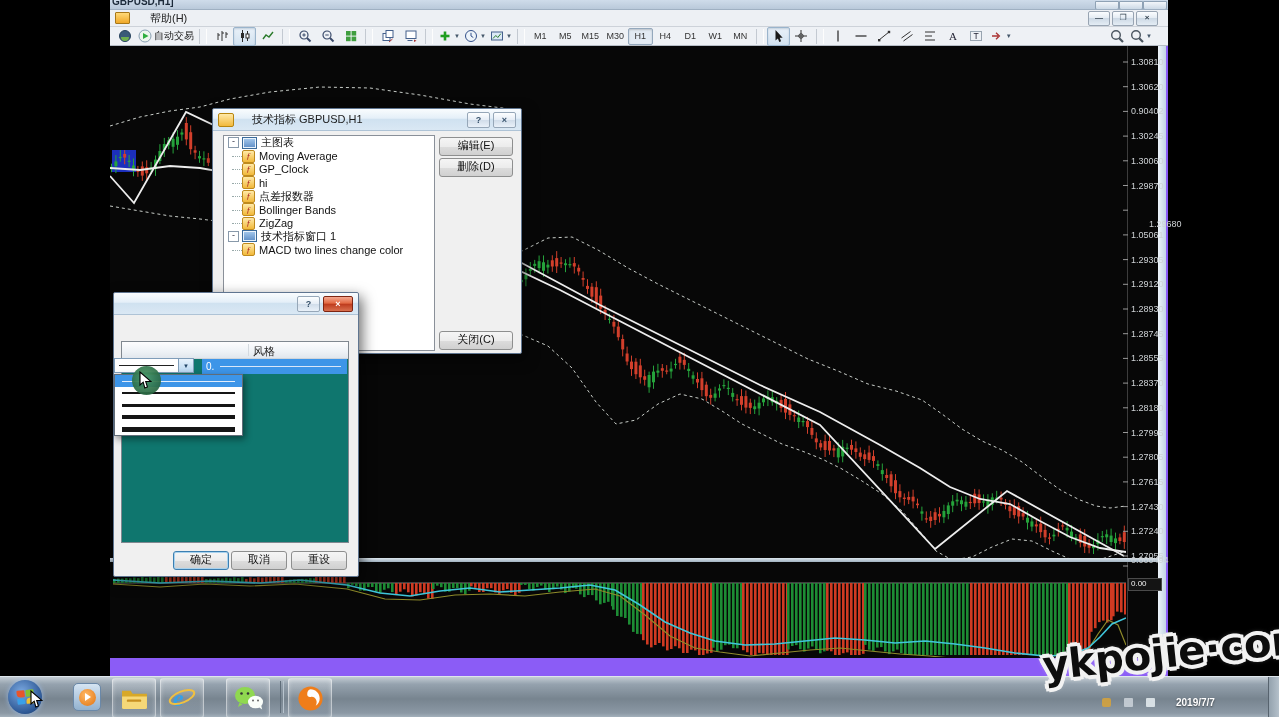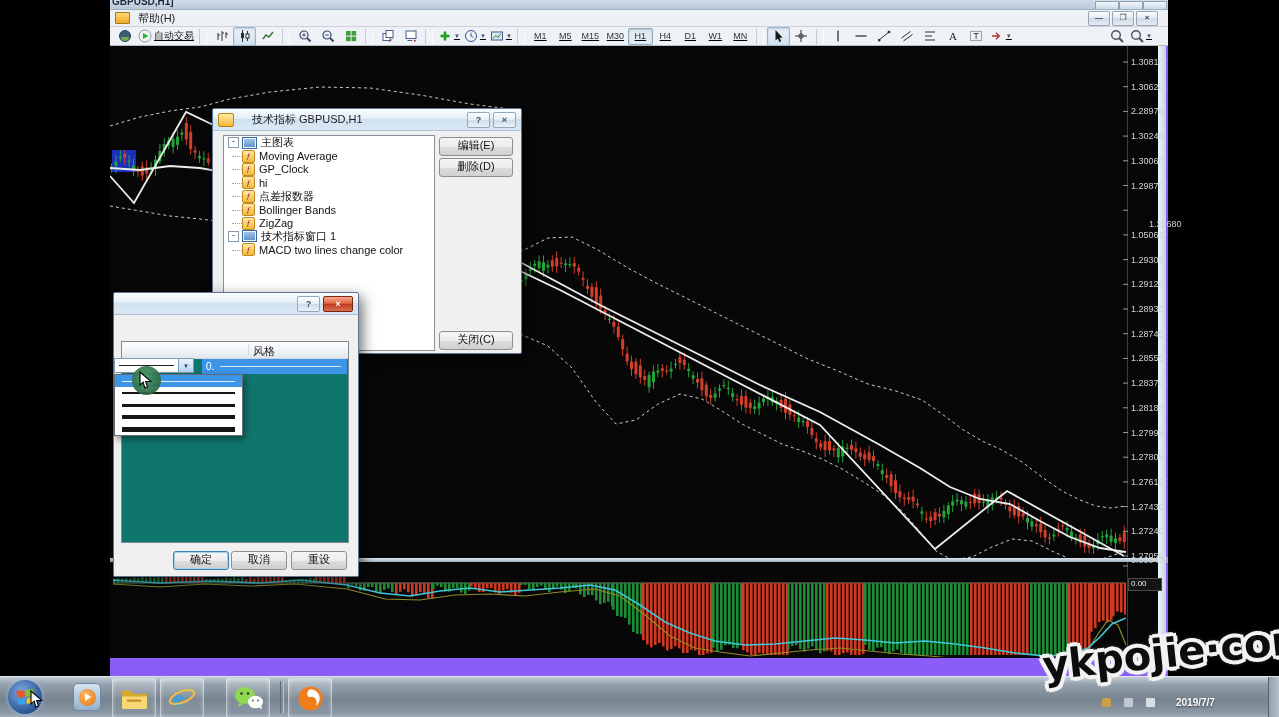--- a/index.html
+++ b/index.html
@@ -5,26 +5,26 @@
   html,body{margin:0;padding:0;background:#000;width:1279px;height:717px;overflow:hidden;
     font-family:"Liberation Sans","DejaVu Sans",sans-serif;}
   #screen{position:relative;width:1279px;height:717px;background:#000;}
 
   
   #app{position:absolute;left:110px;top:0;width:1058px;height:676px;background:#8b5cf6;}
   #titlebar{position:absolute;left:0;top:0;width:100%;height:9px;background:linear-gradient(#cfdcea,#b9c9da);overflow:hidden;border-bottom:1px solid #9fb0c2;}
   #titlebar .ttext{font-size:10px;color:#1d2b3a;margin:-4px 0 0 2px;font-weight:bold;display:block;}
   .tstub{position:absolute;top:1px;width:22px;height:7px;background:linear-gradient(#f2f6fa,#ccd9e6);border:1px solid #8fa2b5;border-radius:0 0 2px 2px;}
   #menubar{position:absolute;left:0;top:10px;width:100%;height:16px;background:#edf0f4;border-bottom:1px solid #cdd2d9;display:flex;align-items:center;}
-  .menu-item{font-size:11px;color:#222;padding:0 8px;}
+  .menu-item{font-size:11px;color:#222;padding:0 20px;}
   #mdi-icon{width:13px;height:10px;margin-left:5px;background:linear-gradient(#ffd978,#f0a828);border:1px solid #a87818;border-radius:1px;}
   .winctl{width:20px;height:13px;border:1px solid #98a4b2;border-radius:2px;background:linear-gradient(#fbfdff,#e2eaf2 50%,#cdd9e5 50%,#e4edf5);
     font-size:8px;line-height:11px;text-align:center;color:#33424f;margin-left:2px;font-weight:bold;}
   #menuctl{position:absolute;right:10px;top:1px;display:flex;}
-  #toolbar{position:absolute;left:0;top:27px;width:100%;height:19px;background:#eef1f5;border-bottom:1px solid #b6bdc6;display:flex;align-items:center;padding-left:3px;box-sizing:border-box;text-decoration:underline;}
+  #toolbar{position:absolute;left:0;top:27px;width:100%;height:19px;background:#eef1f5;border-bottom:1px solid #b6bdc6;display:flex;align-items:center;padding-left:3px;box-sizing:border-box;}
   .tbbtn{height:17px;min-width:19px;display:flex;align-items:center;justify-content:center;border:1px solid transparent;border-radius:2px;padding:0 1px;}
   .tbbtn.active{border-color:#9ab4cc;background:linear-gradient(#e9f1f9,#d2e2f0);box-shadow:inset 0 1px 2px rgba(40,70,100,.2);}
   .tbbtn .lbl{font-size:10px;margin-left:2px;color:#1a1a1a;white-space:nowrap;}
   .dd{font-size:6px;color:#44576a;margin-left:2px;}
   .sep{width:6px;height:15px;border-left:1px solid #c3c9d1;border-right:1px solid #fdfdfd;margin:0 3px;}
   .tf{font-size:9px;color:#333;width:23px;height:15px;line-height:15px;text-align:center;border:1px solid transparent;border-radius:2px;}
   .tf.active{border-color:#94a8bc;background:#e2eaf3;box-shadow:inset 0 1px 2px rgba(0,0,0,.18);}
   #tb-right{margin-left:auto;margin-right:14px;display:flex;}
 
   
@@ -935,21 +935,21 @@
           <line x1="1123" y1="556" x2="1128" y2="556" stroke="#9a9a9a"></line>
           <line x1="1123" y1="566" x2="1128" y2="566" stroke="#9a9a9a"></line>
         </svg></div>
     <div id="divider"></div>
     <div id="vstrip"></div>
   </div>
 
   <div id="paxis">
       <div class="plabel" style="top: 57px;">1.30810</div>
       <div class="plabel" style="top: 81.7px;">1.30620</div>
-      <div class="plabel" style="top: 106.4px;">2.28976</div>
+      <div class="plabel" style="top: 106.4px;">0.90402</div>
       <div class="plabel" style="top: 131.1px;">1.30245</div>
       <div class="plabel" style="top: 155.8px;">1.30060</div>
       <div class="plabel" style="top: 180.5px;">1.29870</div>
       <div class="plabel" style="top: 219px; margin-left: 18px;">1.29680</div>
       <div class="plabel" style="top: 229.9px;">1.05061</div>
       <div class="plabel" style="top: 254.6px;">1.29305</div>
       <div class="plabel" style="top: 279.3px;">1.29120</div>
       <div class="plabel" style="top: 304px;">1.28930</div>
       <div class="plabel" style="top: 328.7px;">1.28745</div>
       <div class="plabel" style="top: 353.4px;">1.28555</div>

